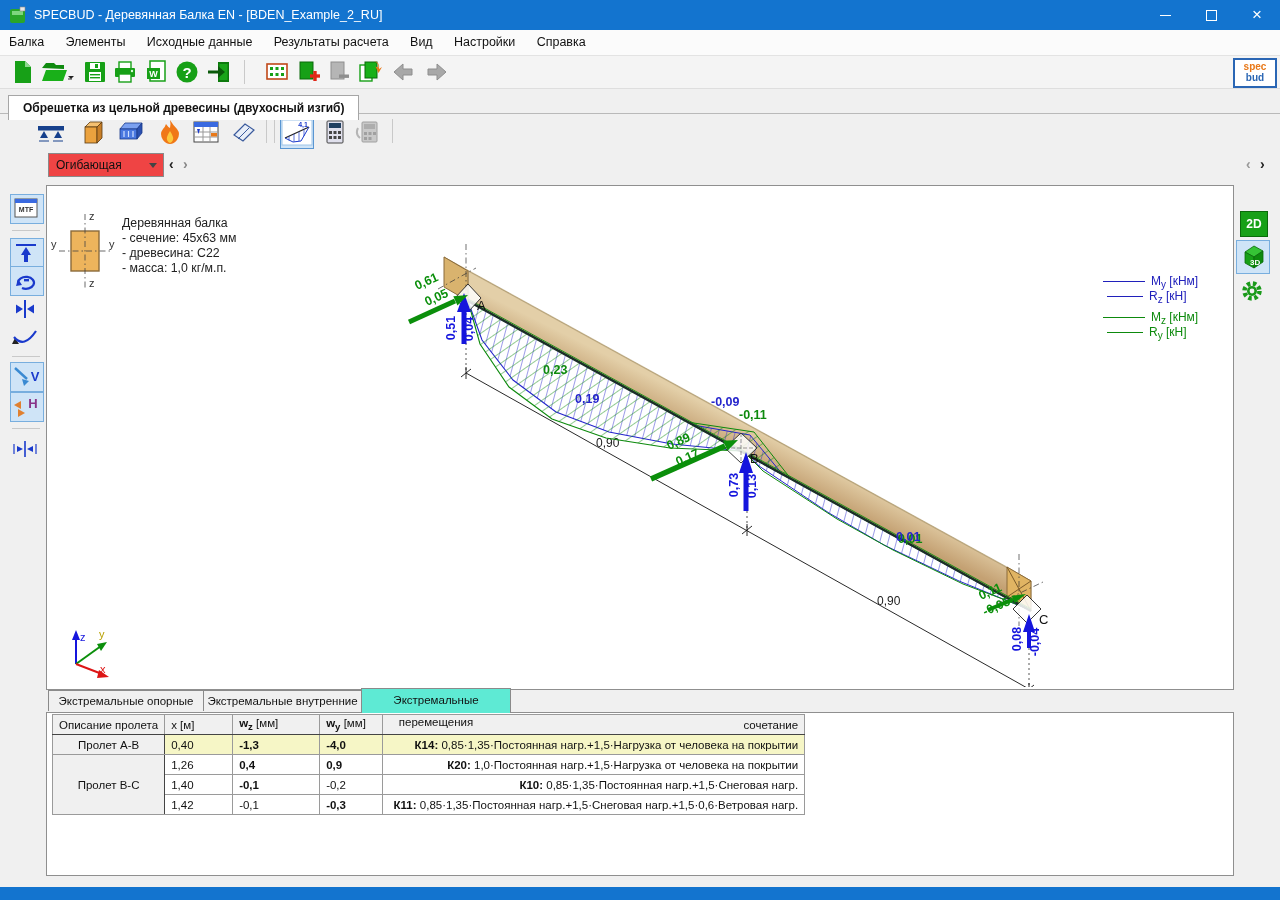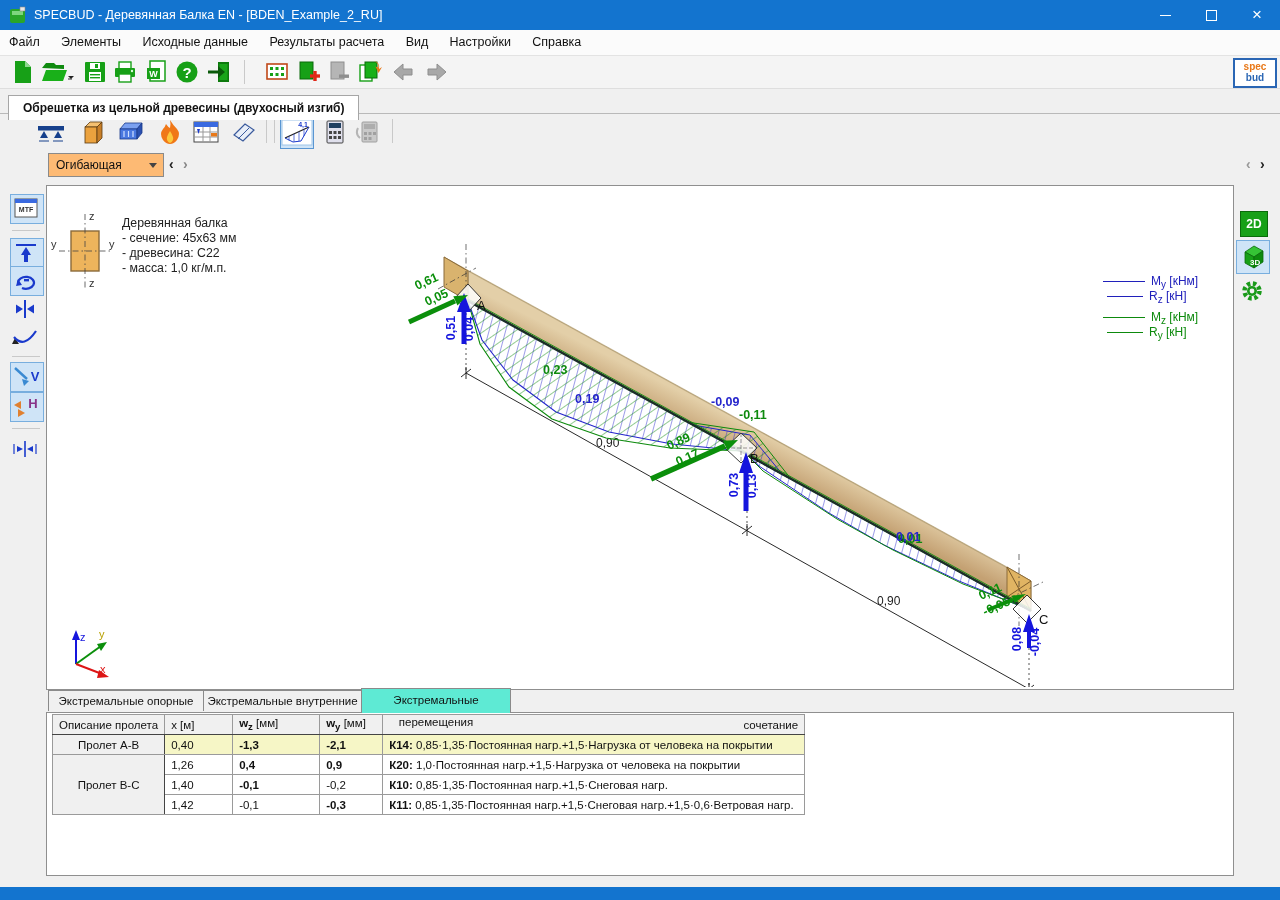--- a/index.html
+++ b/index.html
@@ -24,21 +24,21 @@
   .logo .l2{color:#2a66b4;display:block;}
   
   .doctab{left:8px;top:89px;height:24px;background:#fff;border:1px solid #a6a6a6;border-bottom:none;
           padding:0 14px;font-weight:bold;line-height:24px;font-size:12px;z-index:3;margin-top:6px;}
   .striplineA{left:0;top:113px;width:1280px;height:1px;background:#b9b9b9;z-index:1;}
   
   .toolbar2{left:8px;top:116px;width:1264px;height:33px;}
   .t2btn{top:2px;width:30px;height:29px;}
   .t2sel{background:#cfe4f7;border:1px solid #5a96d2;}
   
-  .cbx{height:22px;background:#fdba74;border:1px solid #8a8a8a;font-size:12px;line-height:22px;}
+  .cbx{height:22px;background:#ef4444;border:1px solid #8a8a8a;font-size:12px;line-height:22px;}
   .ddarrow{width:0;height:0;border-left:4px solid transparent;border-right:4px solid transparent;border-top:5px solid #444;}
   .navchev{font-size:14px;font-weight:bold;color:#222;line-height:22px;}
   
   .canvas{left:46px;top:185px;width:1186px;height:503px;background:#fff;border:1px solid #8f8f8f;}
   .canvas-header{left:0px;top:2px;width:1186px;height:19px;background:#c3d2e2;border-bottom:1px solid #9fb2c4;
                  text-align:center;font-weight:bold;font-size:12px;line-height:19px;color:#1b1b1b;z-index:2;}
   .beam-info{left:75px;top:30px;line-height:15px;font-size:12.3px;color:#222;z-index:2;}
   .legend{left:1056px;top:88px;z-index:2;font-size:12px;}
   .lg-row{height:15px;white-space:nowrap;}
   .lg-line{display:inline-block;height:0;border-top:1.4px solid;vertical-align:middle;margin-right:6px;}
@@ -59,21 +59,21 @@
   table.res{border-collapse:collapse;table-layout:fixed;font-size:11.5px;}
   table.res td,table.res th{border:1px solid #9a9a9a;height:19px;padding:0 6px;font-weight:normal;overflow:hidden;white-space:nowrap;}
   table.res .hd{background:#f0f0f0;}
   table.res .grp{background:#f0f0f0;text-align:center;border-right:1px solid #444;}
   .num{text-align:left;}
   .yellow{background:#f6f6c6;}
   .dashedtop{border-top:1px dashed #a8a8a8 !important;}
   .solidtop{border-top:1px solid #555 !important;}
   table.res{border:1px solid #3c3c3c;}
   table.res tr.hdr th{border-bottom:1px solid #444;}
-  .combo-cell{text-align:left;}
+  .combo-cell{text-align:right;}
   
   .bottomstrip{left:0;top:887px;width:1280px;height:13px;background:#1374cf;}
   svg text{font-family:"Liberation Sans","DejaVu Sans",sans-serif;}
 </style>
 </head>
 <body>
 
 <div class="abs titlebar">
   <svg class="abs" style="left:9px;top:6px" width="18" height="18">
     <rect x="1" y="3" width="15" height="14" rx="2" fill="#2aa62a"></rect>
@@ -84,21 +84,21 @@
   <div class="abs winbtn" style="left:1142px">
       <div class="abs min-glyph"></div>
     </div>
   <div class="abs winbtn" style="left:1188px">
       <div class="abs max-glyph"></div>
     </div>
   <div class="abs winbtn" style="left:1234px;font-size:17px">×</div>
 </div>
 
 <div class="abs menubar">
-  <span class="menu-item">Файл</span>
+  <span class="menu-item">Балка</span>
   <span class="menu-item">Элементы</span>
   <span class="menu-item">Исходные данные</span>
   <span class="menu-item">Результаты расчета</span>
   <span class="menu-item">Вид</span>
   <span class="menu-item">Настройки</span>
   <span class="menu-item">Справка</span>
 </div>
 
 <div class="abs toolbar1">
   <div class="abs tbtn" style="left:10px">
@@ -574,21 +574,21 @@
       <th class="hd" style="text-align:center">Описание пролета</th>
       <th class="hd num">x [м]</th>
       <th class="hd num"><b>w</b><sub style="font-weight:bold">z</sub> <span>[мм]</span></th>
       <th class="hd num"><b>w</b><sub style="font-weight:bold">y</sub> <span>[мм]</span></th>
       <th class="hd" style="text-align:right">сочетание</th>
     </tr>
     <tr>
       <td class="grp">Пролет А-В</td>
       <td class="num yellow">0,40</td>
       <td class="num yellow" style="font-weight:bold">-1,3</td>
-      <td class="num yellow" style="font-weight:bold">-2,1</td>
+      <td class="num yellow" style="font-weight:bold">-4,0</td>
       <td class="combo-cell yellow"><b>К14:</b> <span>0,85·1,35·Постоянная нагр.+1,5·Нагрузка от человека на покрытии</span></td>
     </tr>
     <tr>
       <td class="grp solidtop" rowspan="3">Пролет В-С</td>
       <td class="num solidtop">1,26</td>
       <td class="num solidtop" style="font-weight:bold">0,4</td>
       <td class="num solidtop" style="font-weight:bold">0,9</td>
       <td class="combo-cell solidtop"><b>К20:</b> <span>1,0·Постоянная нагр.+1,5·Нагрузка от человека на покрытии</span></td>
     </tr>
     <tr>

